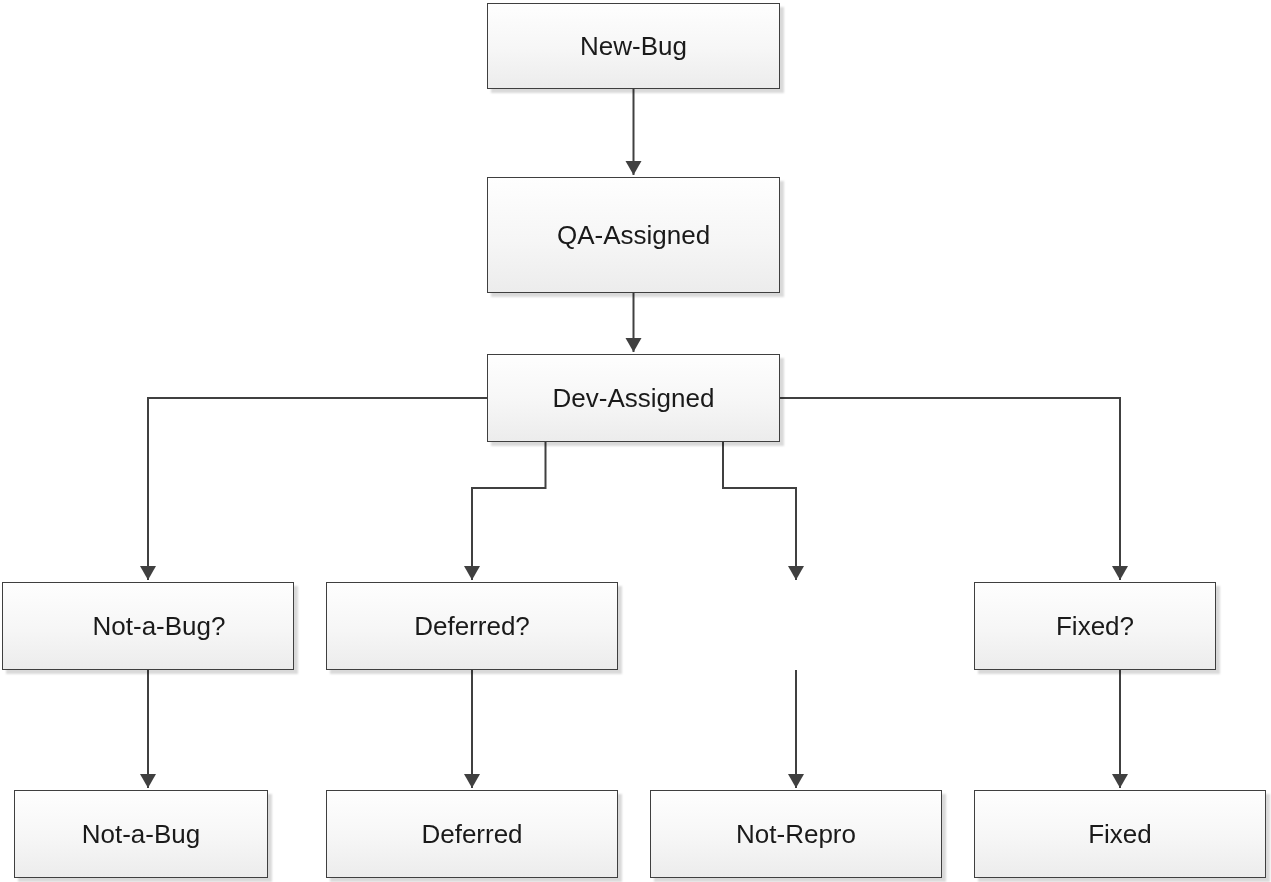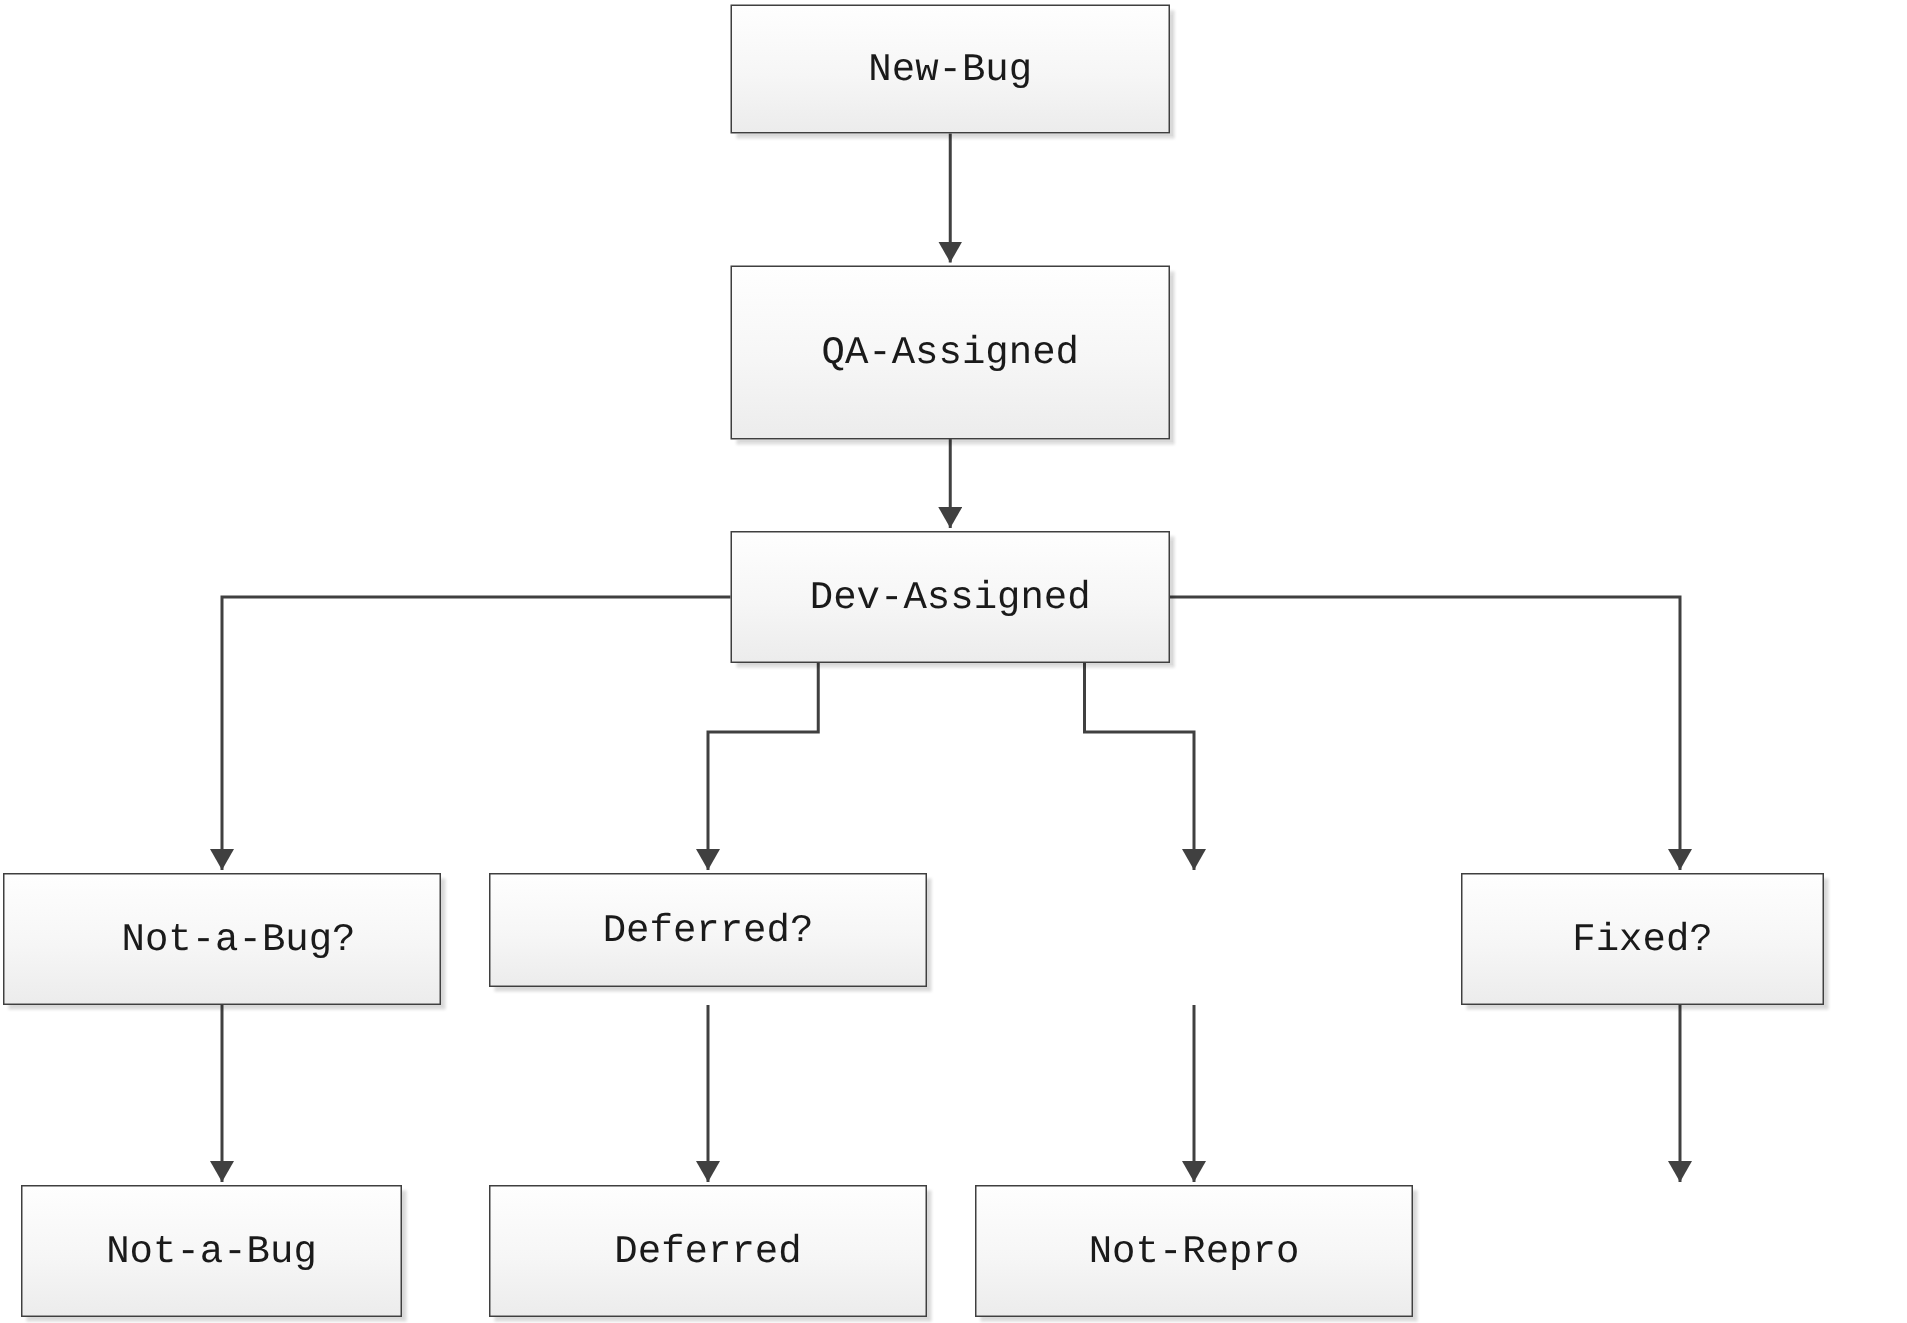--- a/index.html
+++ b/index.html
@@ -36,21 +36,20 @@
     background: linear-gradient(to bottom, var(--node-fill-top) 0%, #f6f6f6 55%, var(--node-fill-bottom) 100%);
     box-shadow: 3.5px 3.5px 2px rgba(0,0,0,0.15);
     display: flex;
     align-items: center;
     justify-content: center;
   }
   .node-label {
     font-size: 26px;
     color: var(--text);
     white-space: nowrap;
-    font-family: Liberation Mono, monospace;
   }
 </style>
 </head>
 <body>
 
 <div id="canvas">
 
   <svg id="edges" width="1271" height="882" viewBox="0 0 1271 882" xmlns="http://www.w3.org/2000/svg">
     <defs>
       <marker id="arrow" markerUnits="userSpaceOnUse" markerWidth="15" markerHeight="17" refX="14" refY="8" orient="auto">
@@ -78,35 +77,38 @@
   </div>
 
   <div class="node" style="left:487px; top:354px; width:293px; height:88px;">
     <span class="node-label">Dev-Assigned</span>
   </div>
 
   <div class="node" style="left:2px; top:582px; width:292px; height:88px;padding-left:22px;">
     <span class="node-label">Not-a-Bug?</span>
   </div>
 
-  <div class="node" style="left:326px; top:582px; width:292px; height:76px;">
+  <div class="node" style="left:326px; top:582px; width:292px; height:88px;">
     <span class="node-label">Deferred?</span>
   </div>
 
 
   <div class="node" style="left:974px; top:582px; width:242px; height:88px;">
     <span class="node-label">Fixed?</span>
   </div>
 
   <div class="node" style="left:14px; top:790px; width:254px; height:88px;">
     <span class="node-label">Not-a-Bug</span>
   </div>
 
   <div class="node" style="left:650px; top:790px; width:292px; height:88px;">
     <span class="node-label">Not-Repro</span>
   </div>
 
   <div class="node" style="left:326px; top:790px; width:292px; height:88px;">
     <span class="node-label">Deferred</span>
   </div>
 
+  <div class="node" style="left:974px; top:790px; width:292px; height:88px;">
+    <span class="node-label">Fixed</span>
+  </div>
 
 </div>
 
 </body></html>

